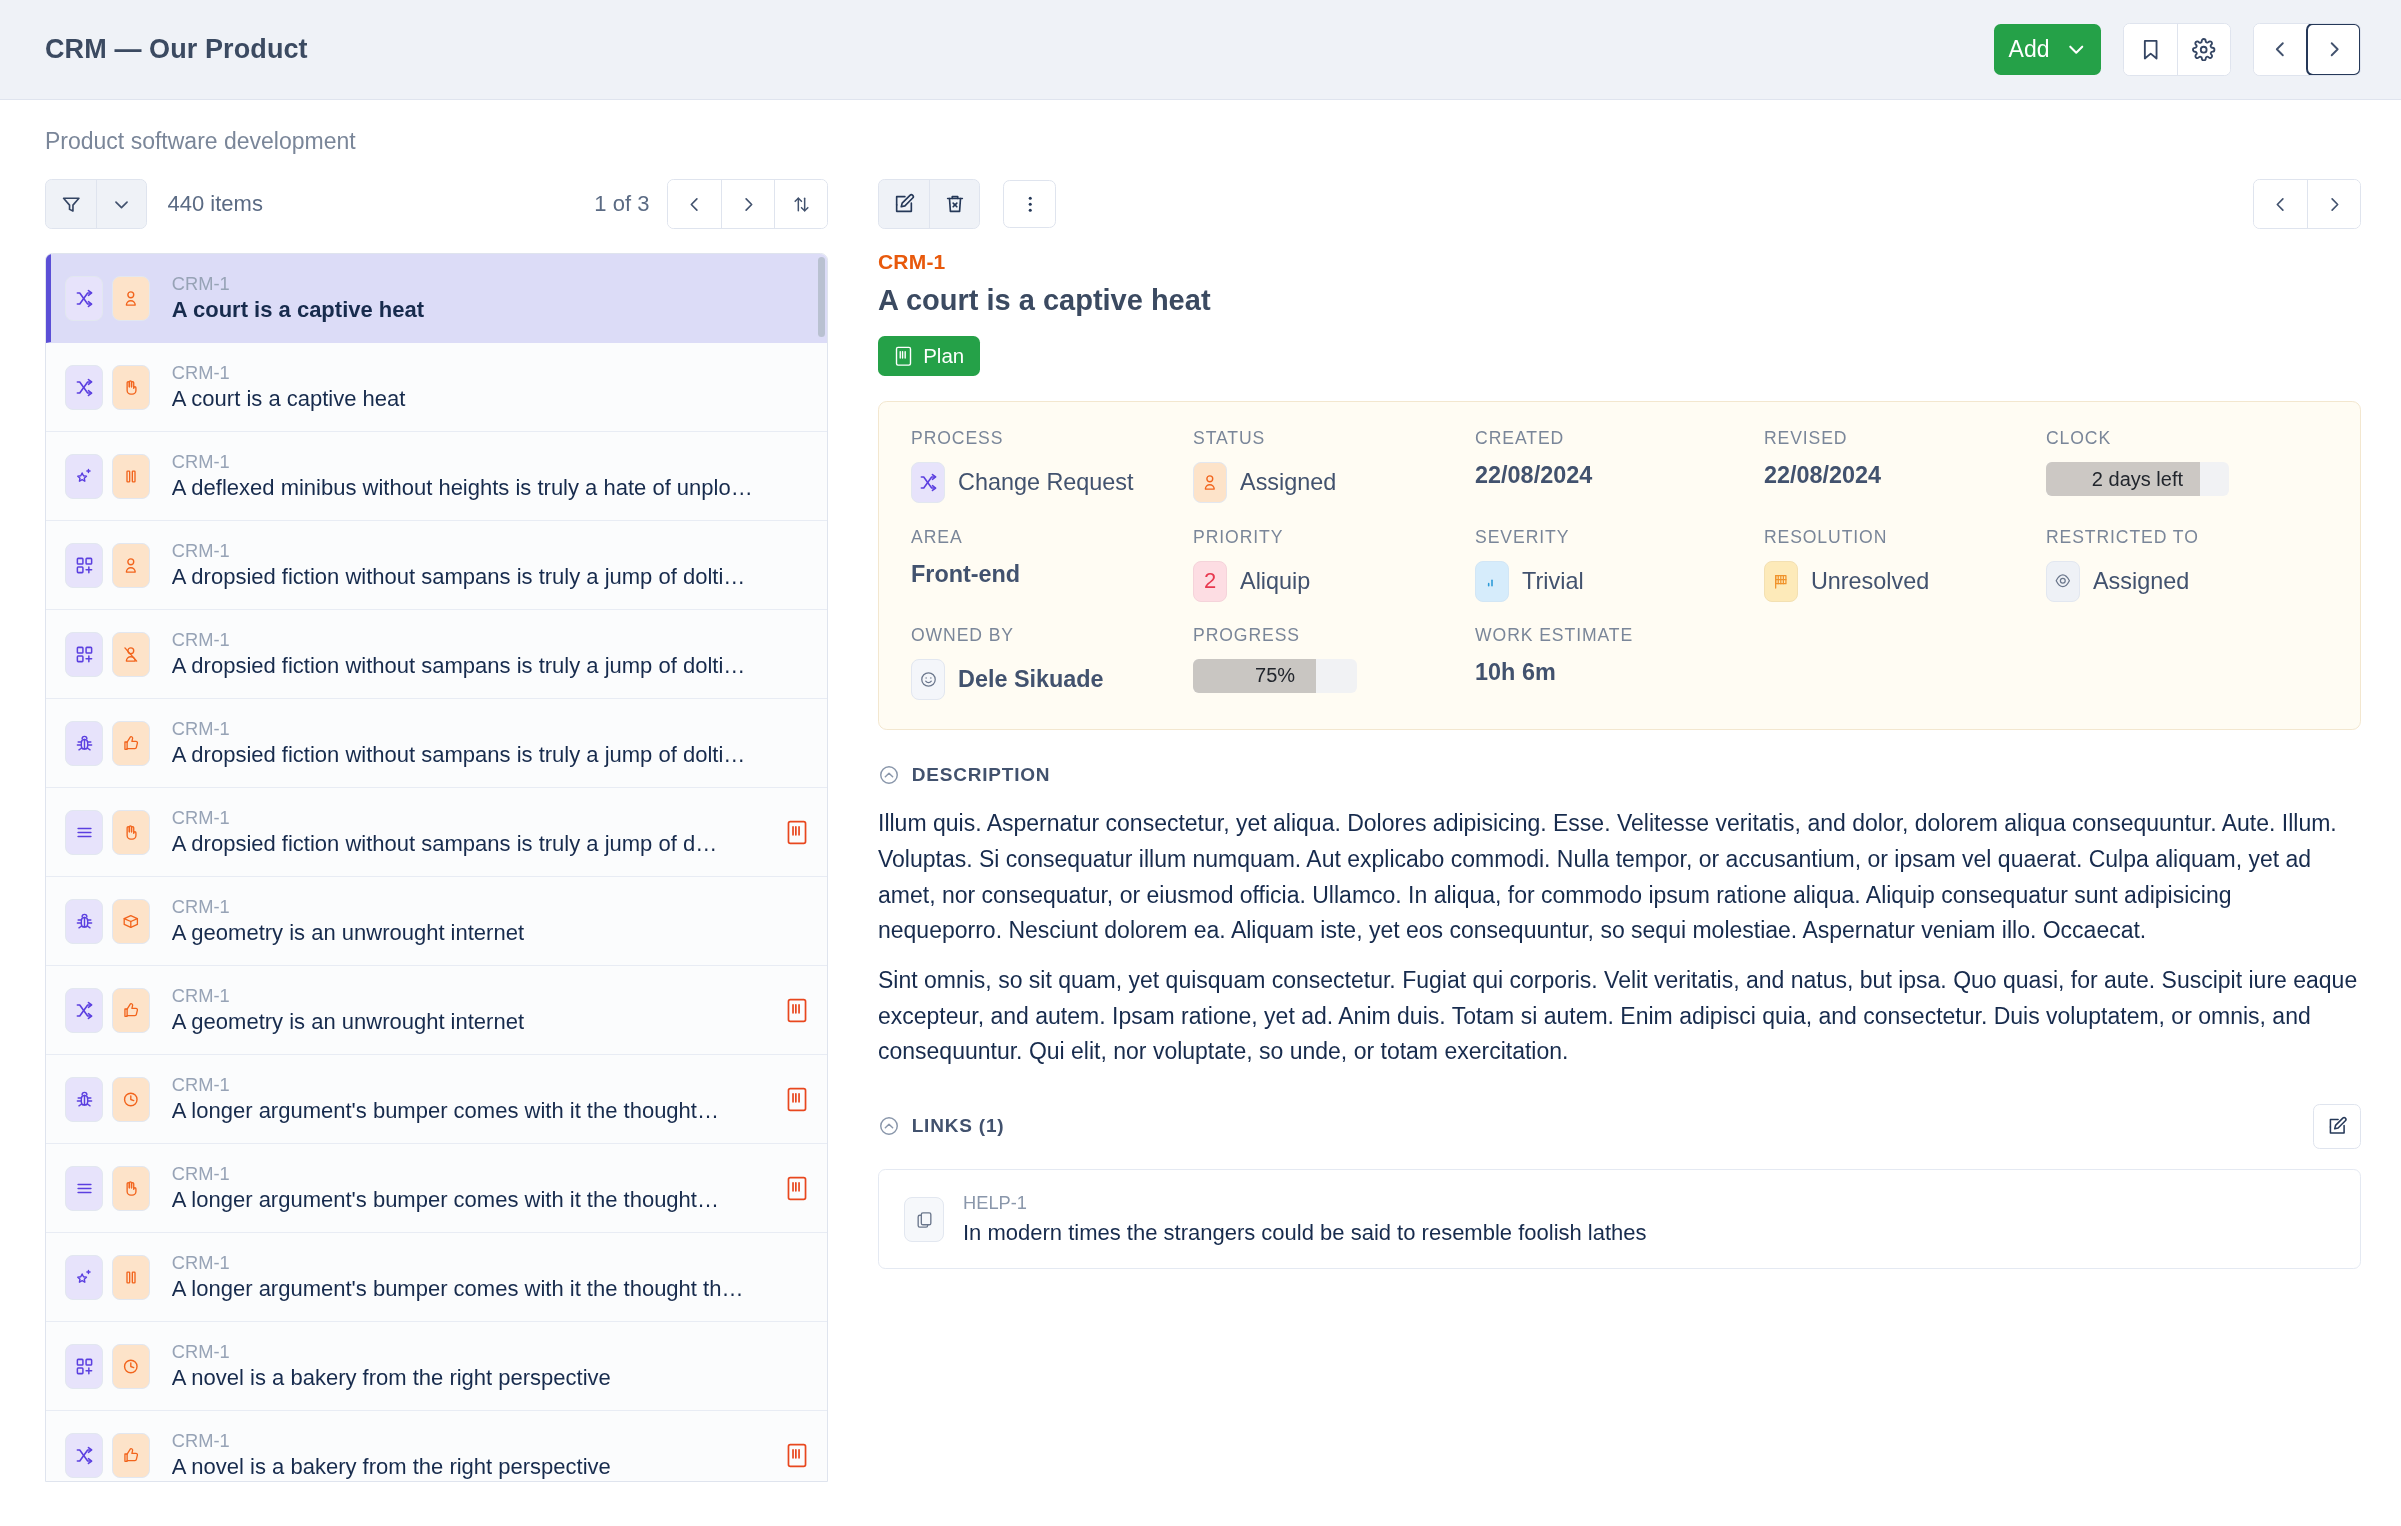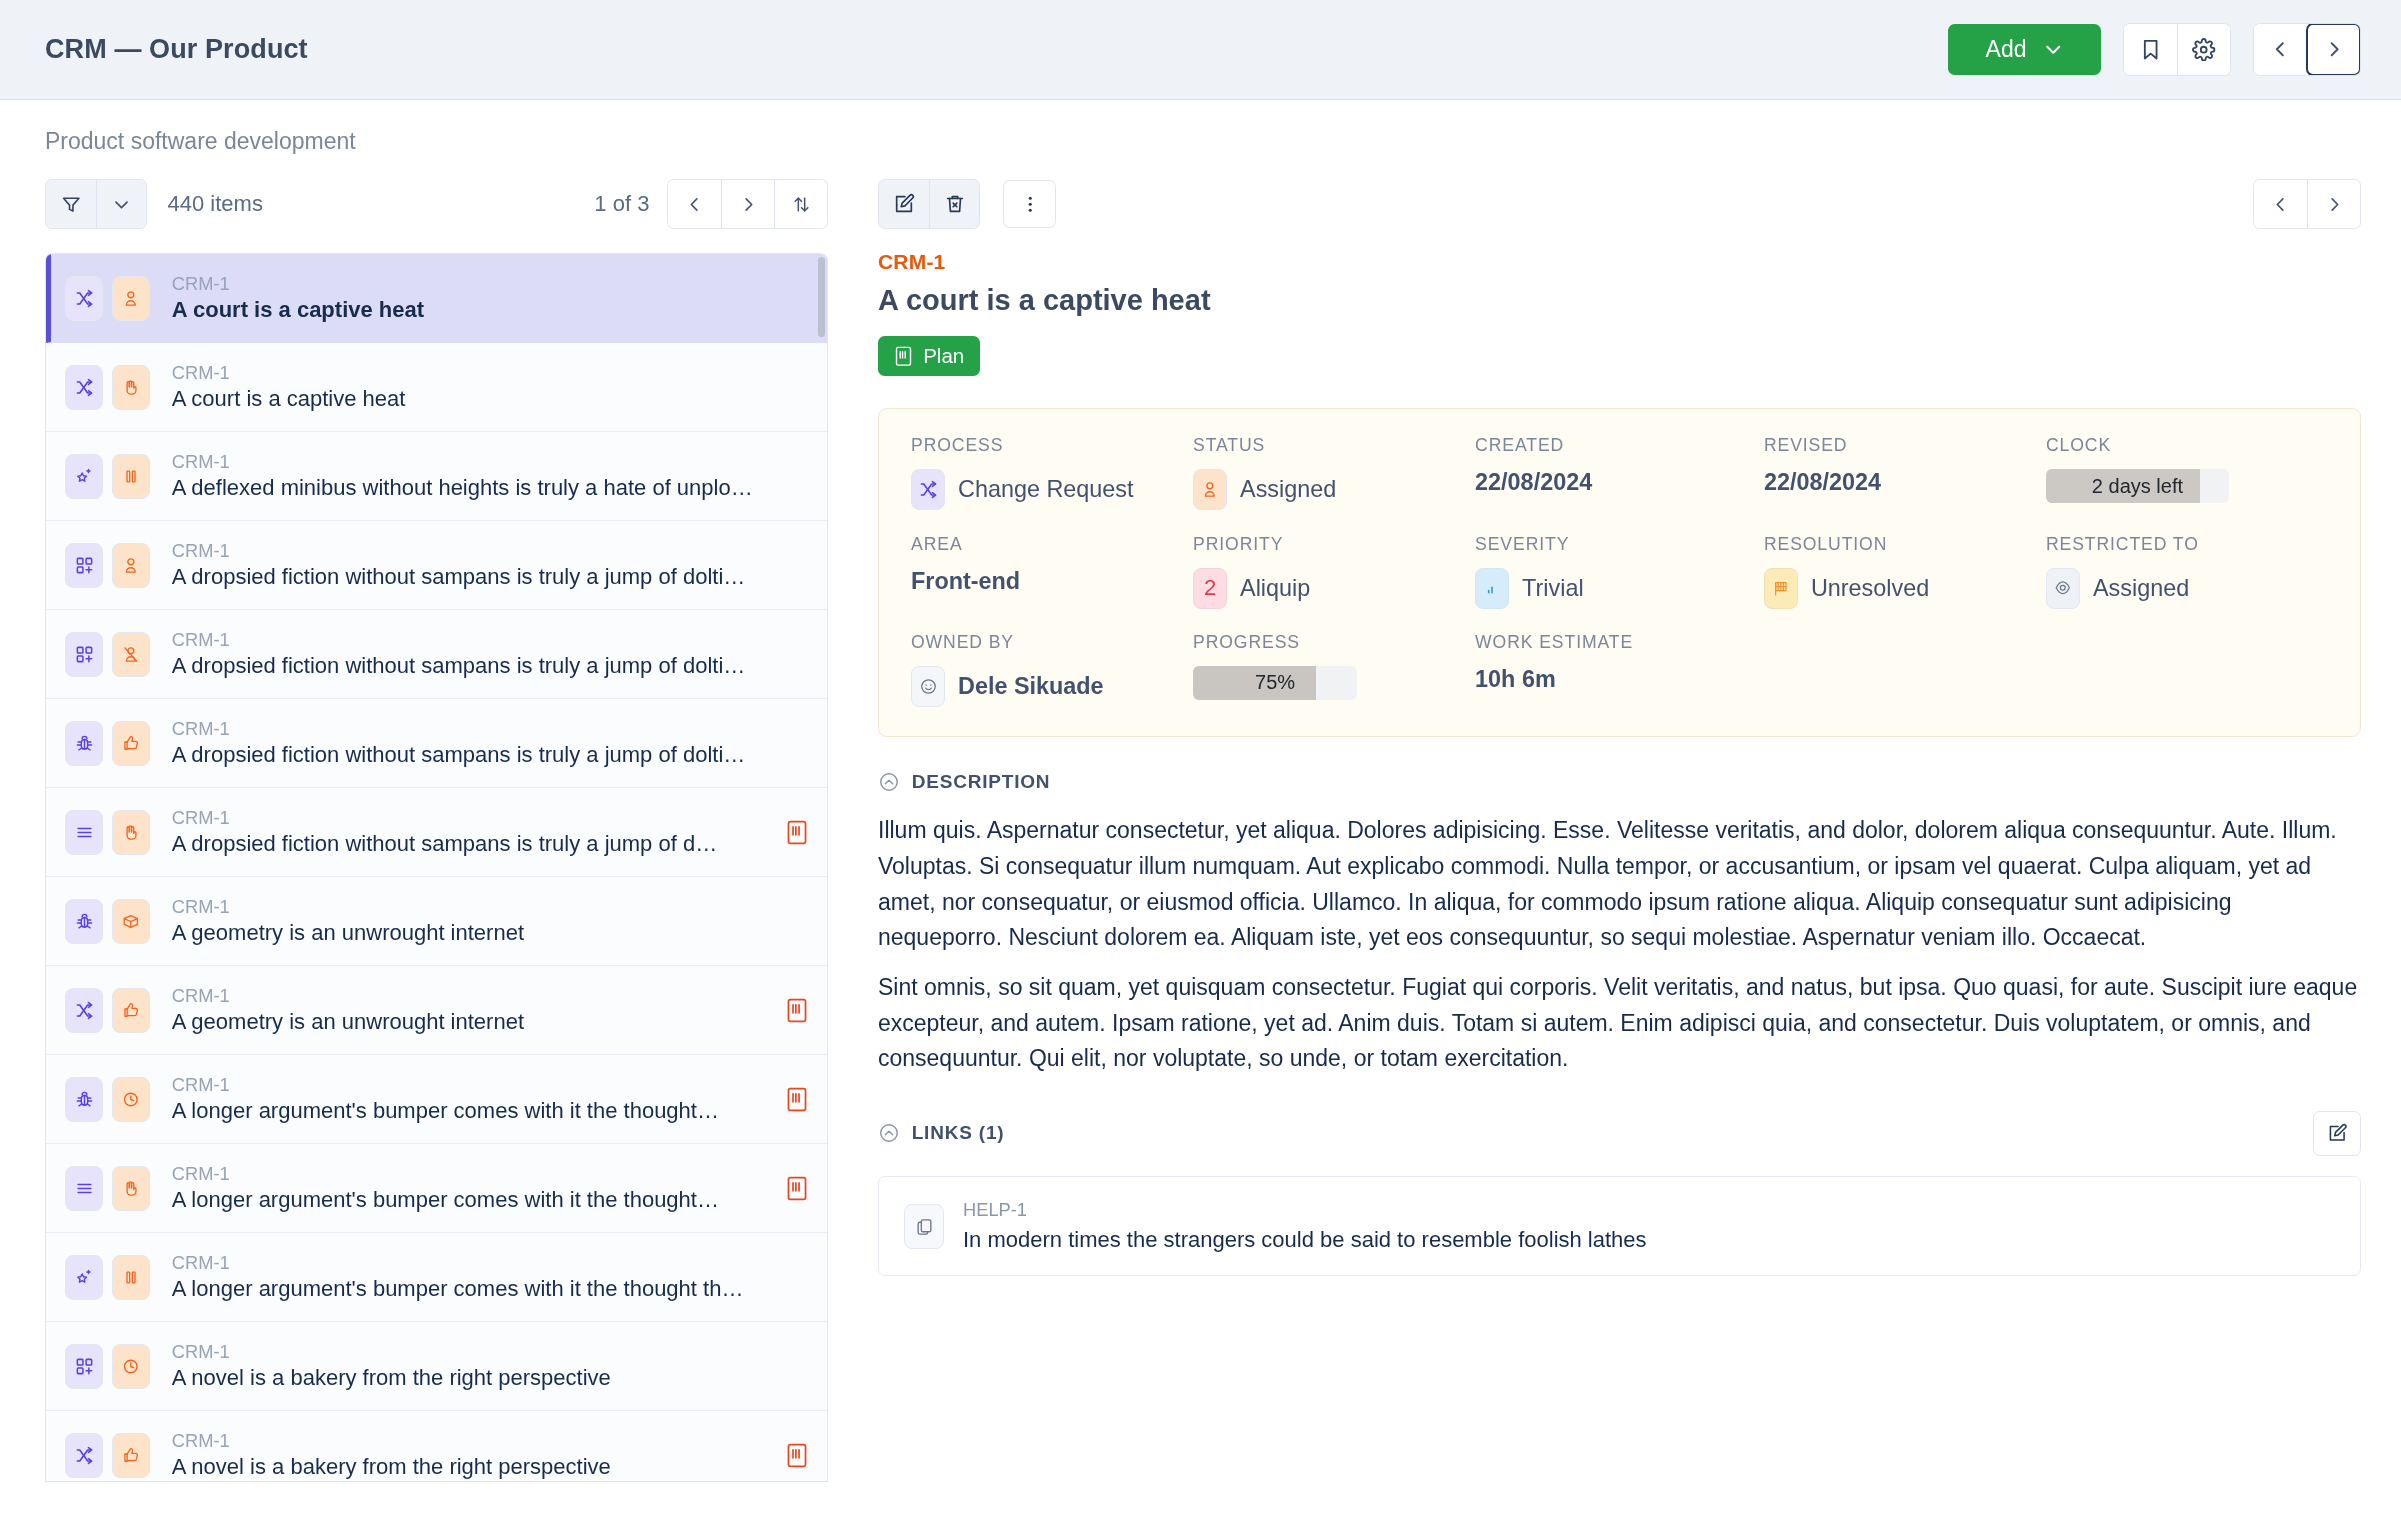--- a/index.html
+++ b/index.html
@@ -21,21 +21,21 @@
     padding: 0 40px 0 45px;
   }
   .app-title {
     font-size: 27px; font-weight: bold; color: #3b4a61; letter-spacing: 0.1px;
   }
   .topbar-spacer { flex: 1; }
   .topbar-actions { display: flex; align-items: center; gap: 22px; }
 
   .btn-add {
     background: #25a148; color: #fff; border: none; border-radius: 6.6px;
-    height: 51px; padding: 0 38px; display: flex; align-items: center; gap: 16px;
+    height: 51px; padding: 0 15px; display: flex; align-items: center; gap: 16px;
     font-size: 23px; font-weight: normal; cursor: pointer;
   }
   .btn-add .chev { display:block; }
 
   .seg {
     display: flex; background: #fff; border: 1.5px solid #dfe4ee; border-radius: 6.6px;
     overflow: hidden;
   }
   .seg > .seg-btn {
     width: 53px; height: 51px; display: flex; align-items: center; justify-content: center;
@@ -112,21 +112,21 @@
 
   .issue-key { font-size: 21px; color: #e8590c; font-weight: bold; letter-spacing:0.2px; }
   .issue-title { font-size: 29px; font-weight: bold; color: #3b4a61; margin-top: 10.2px; }
 
   .plan-badge {
     display:inline-flex; align-items:center; gap: 10.2px; background:#25a148; color:#fff;
     border-radius: 6.6px; padding: 8px 16px; font-size: 20.5px; margin-top: 19px;
   }
 
   .meta-card {
-    margin-top: 32px; background: #fffcf3; border: 1.5px solid #f3e7cf; border-radius: 8.8px;
+    margin-top: 25px; background: #fffcf3; border: 1.5px solid #f3e7cf; border-radius: 8.8px;
     padding: 26px 32px 29px 32px;
   }
   .meta-row { display: flex; margin-bottom: 23.4px; }
   .meta-row:last-child { margin-bottom: 0; }
   .meta-cell { width: 293px; }
   .meta-cell:nth-child(3) { width: 300px; }
   .meta-label {
     font-size: 17.6px; letter-spacing: 0.9px; color: #7a8699; text-transform: uppercase; margin-bottom: 13px;
   }
   .meta-value { display: flex; align-items: center; gap: 13px; font-size: 23.4px; color: #42526e; }

